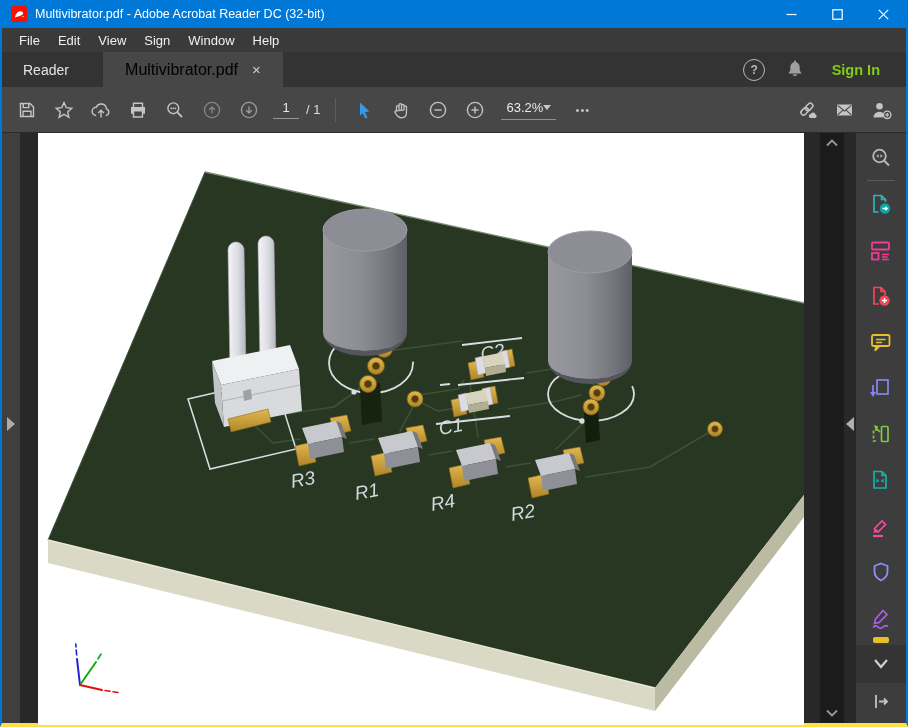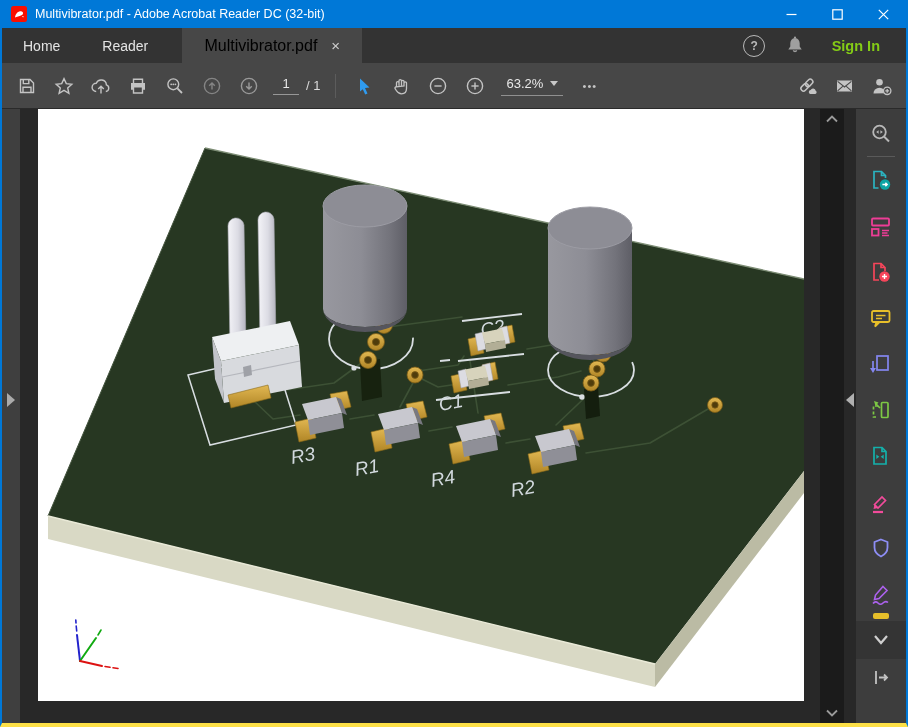--- a/index.html
+++ b/index.html
@@ -30,21 +30,21 @@
                  color:#b9b9b9; font-size:12px; font-weight:bold; display:flex; align-items:center; justify-content:center; }
   .signin { color:#84cc16; font-size:14.5px; font-weight:600; margin:0 26px 0 14px; }
 
   
   .toolbar { height:46px; background:#474747; border-bottom:1px solid #2a2a2a; display:flex; align-items:center; padding:0 6px; flex:0 0 46px; }
   .tbtn { width:37px; height:36px; display:flex; align-items:center; justify-content:center; flex:0 0 auto; }
   .pagegrp { display:flex; align-items:center; margin:0 6px; }
   .pageinput { width:26px; border-bottom:1px solid #979797; color:#e8e8e8; font-size:13px; text-align:center; padding-bottom:3px; }
   .pagetotal { color:#dcdcdc; font-size:13px; margin-left:7px; }
   .vsep { width:1px; height:24px; background:#5c5c5c; margin:0 9px; flex:0 0 1px; }
-  .zoomgrp { display:flex; align-items:center; gap:7px; border-bottom:1px solid #909090; padding:0 5px 4px 5px; margin:0 8px; }
+  .zoomgrp { display:flex; align-items:center; gap:0; border-bottom:1px solid #909090; padding:0 5px 4px 5px; margin:0 8px; }
   .zoomtext { color:#e8e8e8; font-size:13px; }
   .caret-down { width:0; height:0; border-left:4px solid transparent; border-right:4px solid transparent; border-top:5px solid #c8c8c8; }
   .more-glyph { color:#c4c4c4; font-size:11px; letter-spacing:1px; }
   .tb-spacer { flex:1 1 auto; }
 
   
   .main { position:relative; flex:1 1 auto; background:#282828; }
   .left-rail { position:absolute; left:0; top:0; bottom:0; width:18px; background:#3f3f3f; }
   .rail-arrow { position:absolute; left:5px; top:284px; width:0; height:0;
                 border-top:7px solid transparent; border-bottom:7px solid transparent; border-left:8px solid #aaaaaa; }
@@ -88,23 +88,30 @@
           </svg>
       </div>
       <div class="win-btn">
         <svg width="11" height="11" viewBox="0 0 11 11">
             <path d="M0.8,0.8 L10.2,10.2 M10.2,0.8 L0.8,10.2" stroke="#ffffff" stroke-width="1.2"></path>
           </svg>
       </div>
     </div>
   </div>
 
+  <div class="menubar">
+    <span class="menu-item">File</span>
+    <span class="menu-item">Edit</span>
+    <span class="menu-item">View</span>
+    <span class="menu-item">Sign</span>
+    <span class="menu-item">Window</span>
+    <span class="menu-item">Help</span>
+  </div>
 
   <div class="tabbar">
-    <div class="tab">Home</div>
     <div class="tab">Reader</div>
     <div class="tab-doc">
       <span>Multivibrator.pdf</span>
       <span class="tab-close">×</span>
     </div>
     <div class="tab-right">
       <div class="tbtn">
         <span class="help-circle">?</span>
       </div>
       <div class="tbtn">

